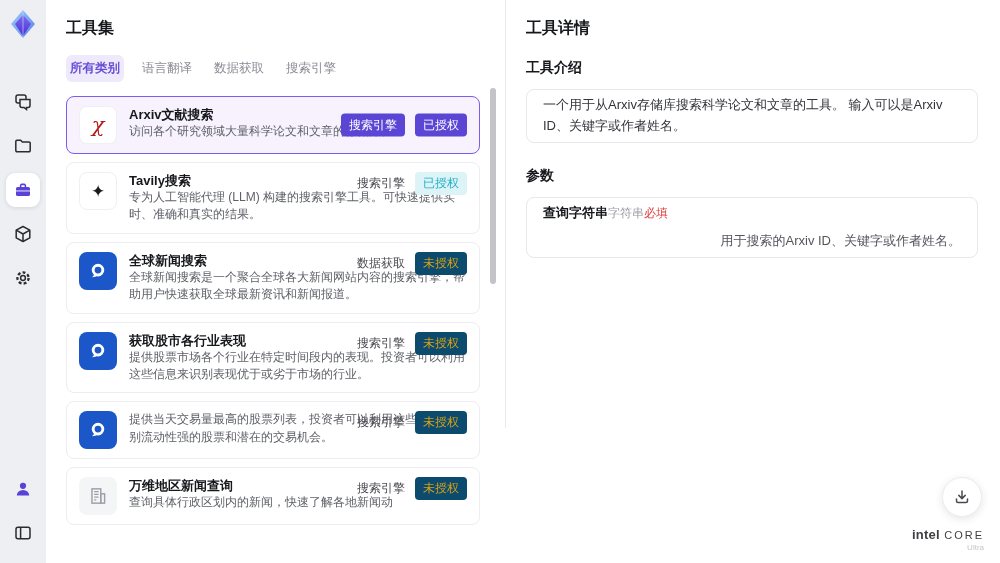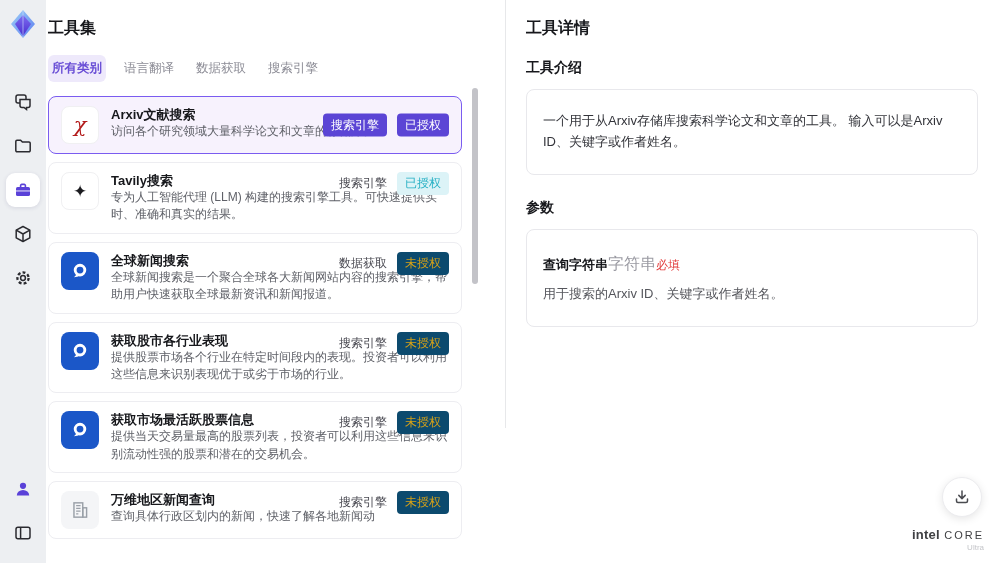--- a/index.html
+++ b/index.html
@@ -9,21 +9,21 @@
   
   .rail { position:absolute; left:0; top:0; width:46px; height:563px;
     background:#edeff2; display:flex; flex-direction:column; align-items:center; padding:8px 0; }
   .rail .logo { width:32px; height:32px; margin-bottom:40px; }
   .rail-btn { width:34px; height:34px; border-radius:9px; display:flex;
     align-items:center; justify-content:center; margin:5px 0; cursor:pointer; }
   .rail-btn.active { background:#fff; box-shadow:0 1px 4px rgba(40,30,90,.12); }
   .rail .spacer { flex:1; }
 
   
-  .list-panel { position:absolute; left:28px; top:0; width:459px; height:563px;
+  .list-panel { position:absolute; left:46px; top:0; width:459px; height:563px;
     padding:18px 24px 0 20px; }
   .panel-title { font-size:16px; font-weight:bold; margin-bottom:16px; }
   .tabs { display:flex; gap:14px; margin-bottom:14px; }
   .tab { font-size:12.5px; color:#8b8b95; padding:5px 4px; border-radius:6px; cursor:pointer; white-space:nowrap; }
   .tab.active { background:#eee9fb; color:#6a4fd6; font-weight:bold; }
   .cards { width:414px; }
   .tool-card { position:relative; display:flex; gap:12px; padding:9px 12px;
     border:1px solid #ededf1; border-radius:8px; background:#fff; margin-bottom:8px; cursor:pointer; }
   .tool-card.active { background:#f7f2fd; border-color:#7a5cf0; }
   .tool-icon { flex:0 0 38px; width:38px; height:38px; border-radius:8px;
@@ -45,27 +45,27 @@
   .badge.ok    { background:#dcf3f7; color:#27b0c4; }
   .badge.warn  { background:#0c4a6e; color:#d5a118; }
   .scroll-thumb { position:absolute; right:9px; top:88px; width:6px; height:196px;
     background:#c3c3c8; border-radius:3px; cursor:pointer; }
 
   
   .details-panel { position:absolute; left:505px; top:0; width:495px; height:428px;
     border-left:1px solid #e7e8ea; padding:18px 22px 0 20px; }
   .details-title { font-size:16px; font-weight:bold; margin-bottom:20px; }
   .section-h { font-size:14px; font-weight:bold; margin-bottom:12px; }
-  .info-box { border:1px solid #e8e8ec; border-radius:8px; padding:21px 16px;
+  .info-box { border:1px solid #e8e8ec; border-radius:8px; padding:5px 16px;
     font-size:13px; color:#33343a; line-height:1.6; margin-bottom:24px; }
   .param-line1 { display:flex; align-items:baseline; gap:0; }
   .param-name { font-size:13px; font-weight:bold; color:#17181c; }
-  .param-type { font-size:16px; color:#9a9aa2; }
+  .param-type { font-size:12px; color:#9a9aa2; }
   .param-req  { font-size:12px; color:#e23c3c; }
-  .param-desc { font-size:13px; color:#55565c; margin-top:8px; }
+  .param-desc { font-size:13px; color:#55565c; margin-top:8px;text-align:right; }
 
   
   .fab { position:absolute; right:18px; bottom:46px; width:40px; height:40px;
     border-radius:50%; background:#fff; border:1px solid #ececef;
     box-shadow:0 2px 8px rgba(0,0,0,.10); display:flex; align-items:center;
     justify-content:center; cursor:pointer; }
   .brand { position:absolute; right:16px; bottom:10px; text-align:right; line-height:1.1; }
   .brand .b1 { font-size:13px; font-weight:bold; color:#3f4043; letter-spacing:.2px; }
   .brand .b2 { font-size:11px; color:#3f4043; letter-spacing:2px; }
   .brand .b3 { font-size:8px; color:#c4c5c9; display:block; margin-top:2px; }
@@ -230,21 +230,20 @@
     </div>
 
     <div class="tool-card">
       <div class="tool-icon icon-blue">
         <svg width="22" height="22" viewBox="0 0 20 20">
           <circle cx="10" cy="9.2" r="4.4" fill="none" stroke="#fff" stroke-width="2.6"></circle>
           <path d="M7.2 12.8 L4.6 15.6 L8.6 15 Z" fill="#fff"></path>
         </svg>
       </div>
       <div class="tool-text">
-        <div class="tool-name">获取市场最活跃股票信息</div>
         <div class="tool-desc">提供当天交易量最高的股票列表，投资者可以利用这些信息来识别流动性强的股票和潜在的交易机会。</div>
       </div>
       <div class="tool-badges">
         <span class="badge plain">搜索引擎</span>
         <span class="badge warn">未授权</span>
       </div>
     </div>
 
     <div class="tool-card">
       <div class="tool-icon icon-gray">

